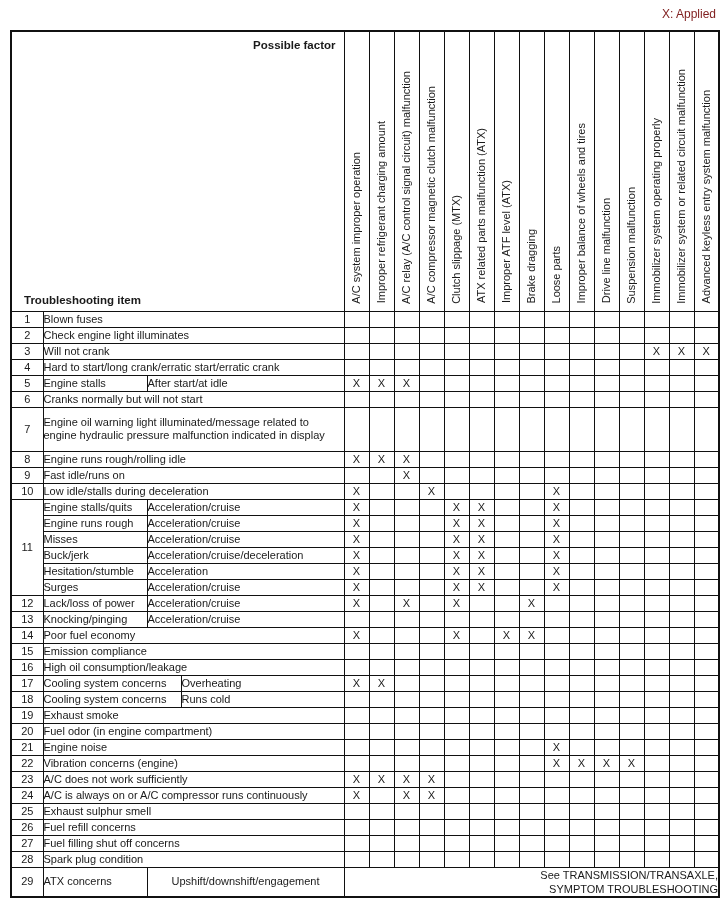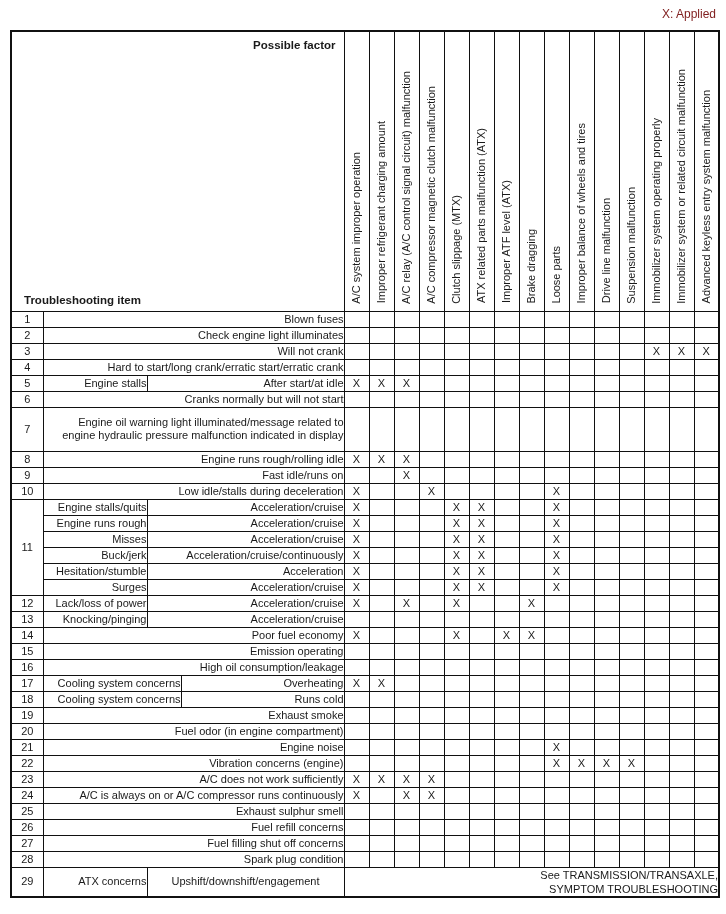--- a/index.html
+++ b/index.html
@@ -53,21 +53,21 @@
     color: #1a1a1a;
   }
   tbody tr { height: 16px; }
   td.num {
     text-align: center;
     font-size: 11px;
     line-height: 13px;
     vertical-align: middle;
   }
   td.label {
-    text-align: right;
+    text-align: left;
     font-size: 11px;
     line-height: 13px;
     padding: 1px 6px 1px 7px;
     vertical-align: middle;
   }
   td.label.center { text-align: center; padding: 1px 2px; }
   td.mark {
     text-align: center;
     font-size: 11px;
     font-weight: bold;
@@ -407,21 +407,21 @@
           <td class="mark">X</td>
           <td class="mark"></td>
           <td class="mark"></td>
           <td class="mark"></td>
           <td class="mark"></td>
           <td class="mark"></td>
           <td class="mark"></td>
         </tr>
         <tr>
           <td class="label" colspan="1">Buck/jerk</td>
-          <td class="label" colspan="2">Acceleration/cruise/continuously</td>
+          <td class="label" colspan="2">Acceleration/cruise/deceleration</td>
           <td class="mark">X</td>
           <td class="mark"></td>
           <td class="mark"></td>
           <td class="mark"></td>
           <td class="mark">X</td>
           <td class="mark">X</td>
           <td class="mark"></td>
           <td class="mark"></td>
           <td class="mark">X</td>
           <td class="mark"></td>
@@ -523,21 +523,21 @@
           <td class="mark"></td>
           <td class="mark"></td>
           <td class="mark"></td>
           <td class="mark"></td>
           <td class="mark"></td>
           <td class="mark"></td>
           <td class="mark"></td>
         </tr>
         <tr>
           <td class="num">15</td>
-          <td class="label" colspan="3">Emission operating</td>
+          <td class="label" colspan="3">Emission compliance</td>
           <td class="mark"></td>
           <td class="mark"></td>
           <td class="mark"></td>
           <td class="mark"></td>
           <td class="mark"></td>
           <td class="mark"></td>
           <td class="mark"></td>
           <td class="mark"></td>
           <td class="mark"></td>
           <td class="mark"></td>

